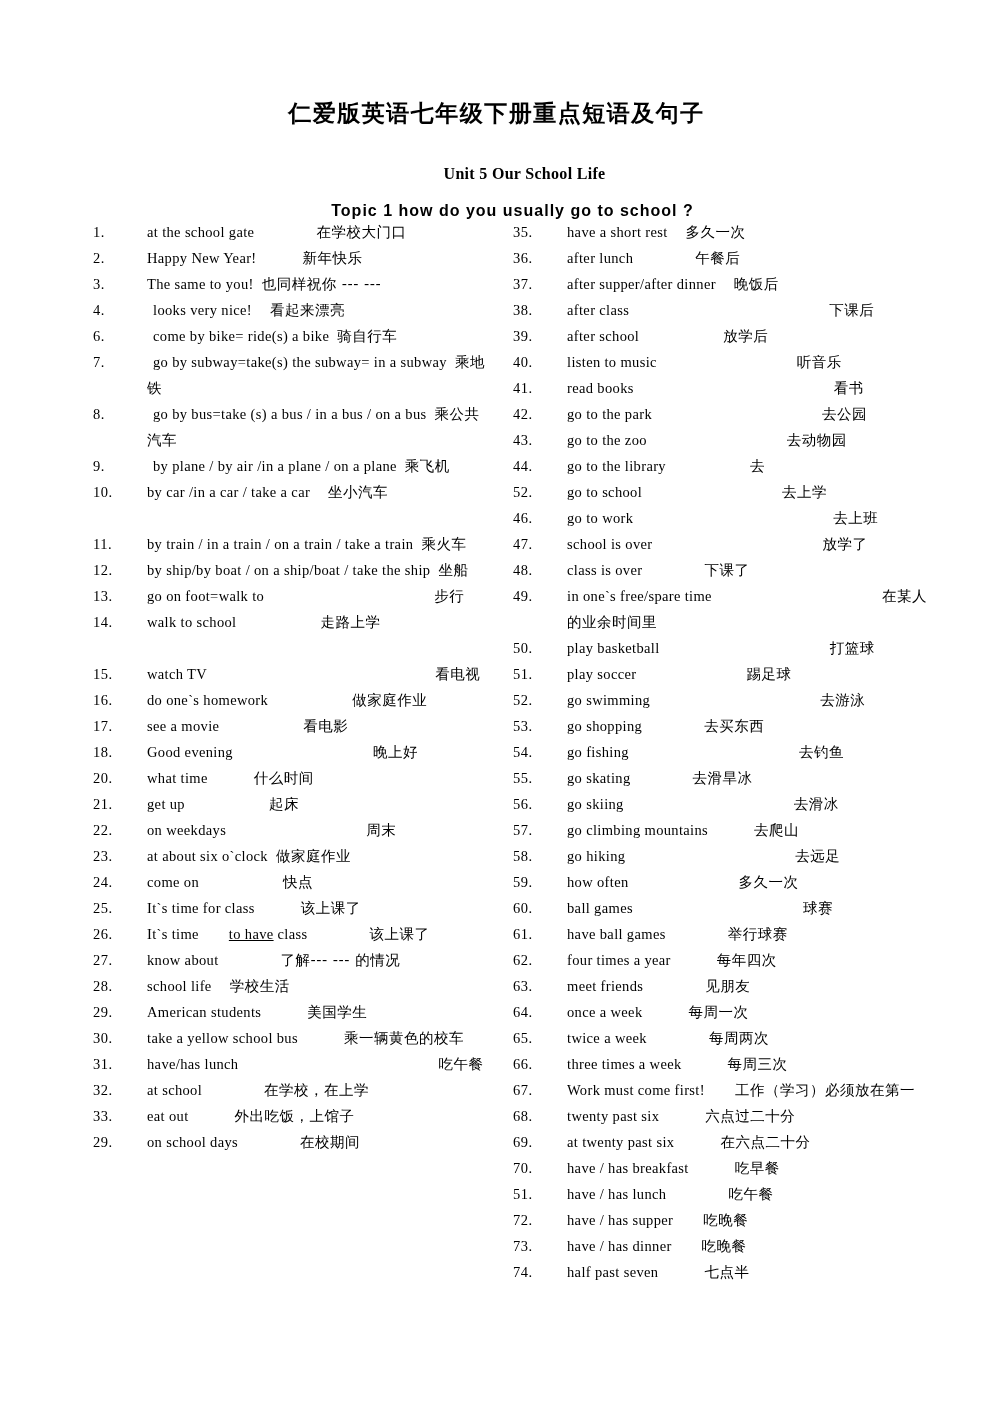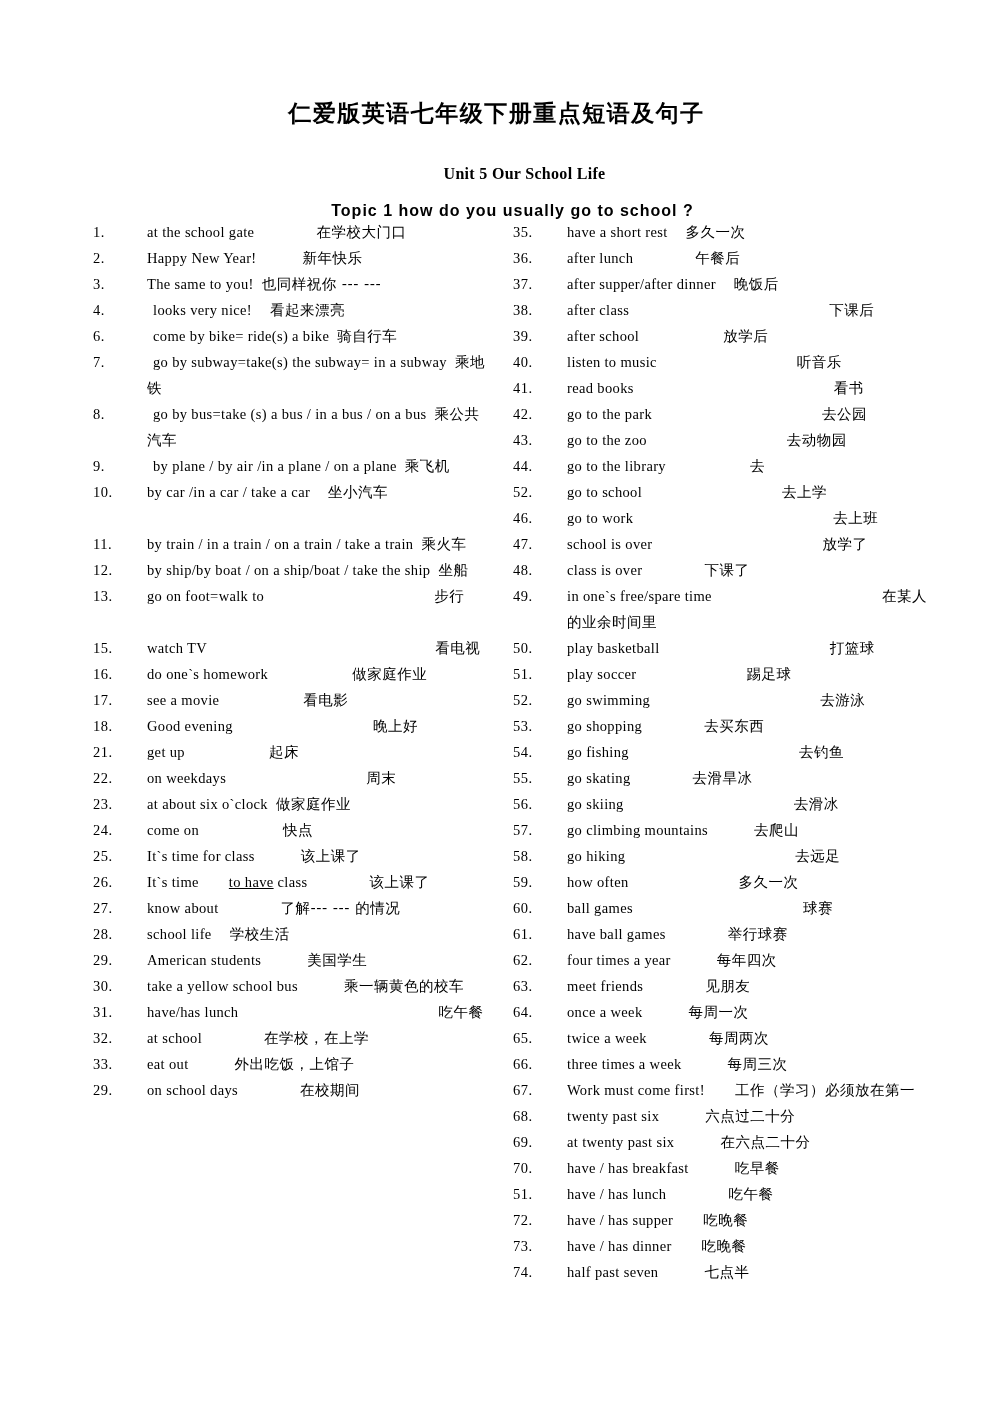--- a/index.html
+++ b/index.html
@@ -132,25 +132,27 @@
       <div class="entry"><span class="num">4.</span><span class="body"><span class="lead"></span><span class="en">looks very nice!</span><span class="t2"></span><span class="cn">看起来漂亮</span></span></div>
       <div class="entry"><span class="num">6.</span><span class="body"><span class="lead"></span><span class="en">come by bike= ride(s) a bike</span><span class="t1"></span><span class="cn">骑自行车</span></span></div>
       <div class="entry"><span class="num">7.</span><span class="body"><span class="lead"></span><span class="en">go by subway=take(s)    the subway= in a subway</span><span class="t1"></span><span class="cn">乘地铁</span></span></div>
       <div class="entry"><span class="num">8.</span><span class="body"><span class="lead"></span><span class="en">go by bus=take (s) a bus    / in a bus / on a bus</span><span class="t1"></span><span class="cn">乘公共汽车</span></span></div>
       <div class="entry"><span class="num">9.</span><span class="body"><span class="lead"></span><span class="en">by plane / by air /in a plane / on a plane</span><span class="t1"></span><span class="cn">乘飞机</span></span></div>
       <div class="entry"><span class="num">10.</span><span class="body"><span class="en">by car /in a car / take a car</span><span class="t2"></span><span class="cn">坐小汽车</span></span></div>
       <div class="spacer"></div>
       <div class="entry"><span class="num">11.</span><span class="body"><span class="en">by train / in a train / on a train / take a train</span><span class="t1"></span><span class="cn">乘火车</span></span></div>
       <div class="entry"><span class="num">12.</span><span class="body"><span class="en">by ship/by boat / on a ship/boat / take the ship</span><span class="t1"></span><span class="cn">坐船</span></span></div>
       <div class="entry"><span class="num">13.</span><span class="body"><span class="en">go on foot=walk to</span><span class="t9"></span><span class="cn">步行</span></span></div>
+      <div class="entry"><span class="num">14.</span><span class="body"><span class="en">walk to school</span><span class="t6"></span><span class="cn">走路上学</span></span></div>
       <div class="spacer"></div>
       <div class="entry"><span class="num">15.</span><span class="body"><span class="en">watch TV</span><span class="t11"></span><span class="cn">看电视</span></span></div>
       <div class="entry"><span class="num">16.</span><span class="body"><span class="en">do one`s   homework</span><span class="t6"></span><span class="cn">做家庭作业</span></span></div>
       <div class="entry"><span class="num">17.</span><span class="body"><span class="en">see a movie</span><span class="t6"></span><span class="cn">看电影</span></span></div>
       <div class="entry"><span class="num">18.</span><span class="body"><span class="en">Good evening</span><span class="t8"></span><span class="cn">晚上好</span></span></div>
+      <div class="entry"><span class="num">20.</span><span class="body"><span class="en">what time</span><span class="t4"></span><span class="cn">什么时间</span></span></div>
       <div class="entry"><span class="num">21.</span><span class="body"><span class="en">get up</span><span class="t6"></span><span class="cn">起床</span></span></div>
       <div class="entry"><span class="num">22.</span><span class="body"><span class="en">on weekdays</span><span class="t8"></span><span class="cn">周末</span></span></div>
       <div class="entry"><span class="num">23.</span><span class="body"><span class="en">at about six o`clock</span><span class="t1"></span><span class="cn">做家庭作业</span></span></div>
       <div class="entry"><span class="num">24.</span><span class="body"><span class="en">come on</span><span class="t6"></span><span class="cn">快点</span></span></div>
       <div class="entry"><span class="num">25.</span><span class="body"><span class="en">It`s time for class</span><span class="t4"></span><span class="cn">该上课了</span></span></div>
       <div class="entry"><span class="num">26.</span><span class="body"><span class="en">It`s time <span class="u">to have</span> class</span><span class="t5"></span><span class="cn">该上课了</span></span></div>
       <div class="entry"><span class="num">27.</span><span class="body"><span class="en">know about</span><span class="t5"></span><span class="cn">了解--- ---  的情况</span></span></div>
       <div class="entry"><span class="num">28.</span><span class="body"><span class="en">school life</span><span class="t2"></span><span class="cn">学校生活</span></span></div>
       <div class="entry"><span class="num">29.</span><span class="body"><span class="en">American students</span><span class="t4"></span><span class="cn">美国学生</span></span></div>
       <div class="entry"><span class="num">30.</span><span class="body"><span class="en">take a yellow school bus</span><span class="t4"></span><span class="cn">乘一辆黄色的校车</span></span></div>

